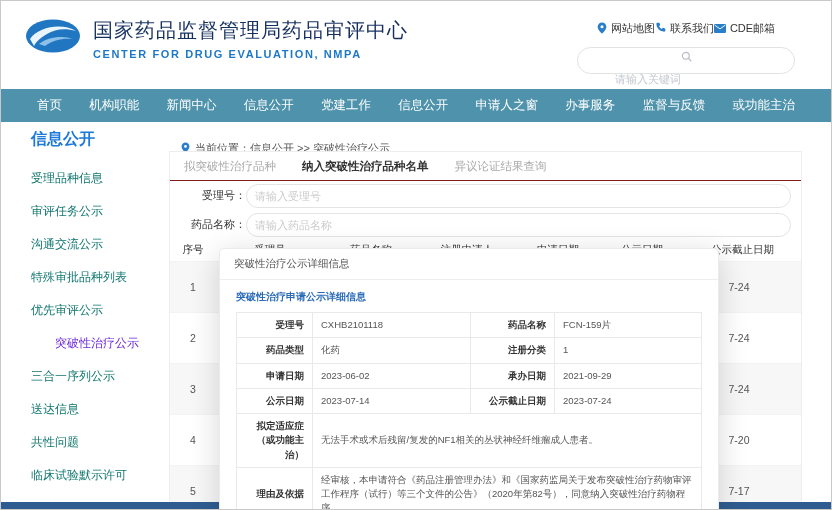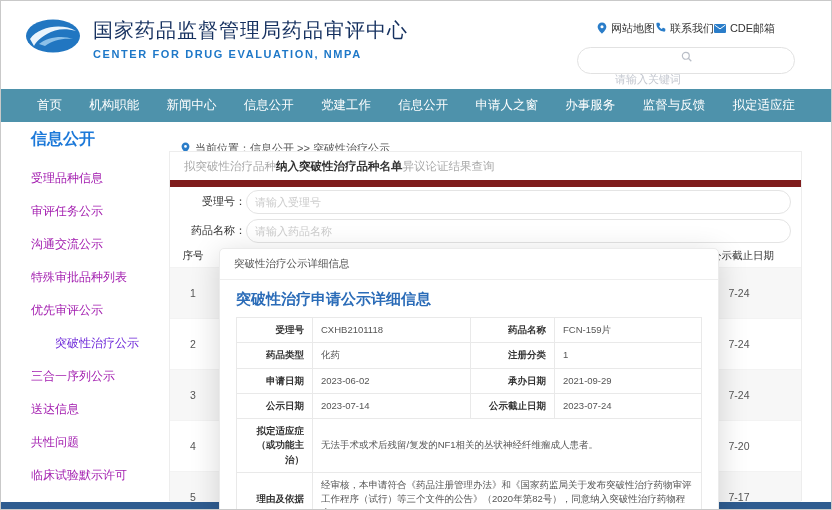--- a/index.html
+++ b/index.html
@@ -19,50 +19,50 @@
   .searchbar input::placeholder{color:#c3c7cf;}
   .searchbar button{border:none;background:none;font-size:11px;color:#c3c7cf;cursor:pointer;padding:0;margin-left:32px;}
 
   
   .main-nav{position:absolute;top:88px;left:0;right:0;height:33px;background:#4e92ab;display:flex;align-items:center;justify-content:space-between;padding:0 36px;box-sizing:border-box;}
   .nav-item{color:#fff;font-size:12.5px;text-decoration:none;cursor:pointer;white-space:nowrap;}
 
   
   .sidebar{position:absolute;left:30px;top:128px;width:128px;}
   .sidebar-title{font-size:16px;font-weight:bold;color:#1c79d9;margin:0 0 12px;}
-  .side-item{font-size:12px;color:#a21caf;padding:8px 0;cursor:pointer;white-space:nowrap;}
+  .side-item{font-size:12px;color:#0f766e;padding:8px 0;cursor:pointer;white-space:nowrap;}
   .side-item.active{color:#6d28d9;margin-left:24px;}
 
   
   .breadcrumb{position:absolute;left:180px;top:140px;display:flex;align-items:center;gap:5px;font-size:11px;color:#555;}
 
   
   .panel{position:absolute;left:168px;top:150px;width:633px;height:350px;border:1px solid #ededed;box-sizing:border-box;background:#fff;}
-  .tabs{display:flex;align-items:center;height:28px;padding:0 14px;border-bottom:7px solid #7f1d1d;}
+  .tabs{display:flex;gap:26px;align-items:center;height:28px;padding:0 14px;border-bottom:1px solid #7f1d1d;}
   .tab{font-size:11.5px;color:#a9a9a9;cursor:pointer;white-space:nowrap;}
   .tab.active{color:#333;font-weight:bold;}
   .filter-row{display:flex;align-items:center;height:29px;padding:0 10px;font-size:11px;color:#333;}
   .filter-label{width:66px;text-align:right;flex:none;}
   .filter-row input{flex:1;height:22px;border:1px solid #e4e4e4;border-radius:12px;padding:0 8px;font-size:11px;color:#333;outline:none;min-width:0;}
   .filter-row input::placeholder{color:#ccc;}
   .grid-header{display:flex;align-items:center;height:22px;font-size:10.5px;color:#333;}
   .grid-header span{text-align:center;}
   .c0{width:46px;flex:none;}.c1{width:108px;flex:none;}.c2{width:94px;flex:none;}
   .c3{width:98px;flex:none;}.c4{width:84px;flex:none;}.c5{width:84px;flex:none;}.c6{flex:1;}
   .grid-row{display:flex;align-items:center;height:50px;font-size:10.5px;color:#555;border-top:1px solid #f3f3f3;}
   .grid-row.odd{background:#f7f7f7;}
   .cell-no{width:46px;flex:none;text-align:center;}
   .cell-mid{flex:1;}
   .cell-date{width:110px;flex:none;text-align:center;padding-right:14px;box-sizing:border-box;}
 
   
   .modal{position:absolute;left:218px;top:247px;width:500px;background:#fff;border:1px solid #ebebeb;border-radius:5px;box-shadow:0 6px 30px rgba(0,0,0,.16);z-index:20;box-sizing:border-box;}
   .modal-header{padding:8px 14px;font-size:10.5px;color:#555;border-bottom:1px solid #eee;}
   .modal-body{padding:8px 16px 4px;}
-  .section-title{font-size:15px;font-weight:bold;color:#2b6cb8;margin:2px 0 8px;}
+  .section-title{font-size:10px;font-weight:bold;color:#2b6cb8;margin:2px 0 8px;}
   table.detail{width:100%;border-collapse:collapse;table-layout:fixed;font-size:9.5px;}
   table.detail td{border:1px solid #e9e9e9;padding:5px 8px;color:#555;line-height:1.5;word-break:break-all;}
   table.detail td.lbl{text-align:right;color:#333;font-weight:bold;background:#fff;}
 
   
   .footer-strip{position:absolute;left:0;right:0;bottom:0;height:7px;background:#2f5c90;}
 </style>
 </head>
 <body>
 
@@ -127,21 +127,21 @@
   <nav class="main-nav">
     <a class="nav-item">首页</a>
     <a class="nav-item">机构职能</a>
     <a class="nav-item">新闻中心</a>
     <a class="nav-item">信息公开</a>
     <a class="nav-item">党建工作</a>
     <a class="nav-item">信息公开</a>
     <a class="nav-item">申请人之窗</a>
     <a class="nav-item">办事服务</a>
     <a class="nav-item">监督与反馈</a>
-    <a class="nav-item">拟定适应症</a>
+    <a class="nav-item">或功能主治</a>
   </nav>
 
   <aside class="sidebar">
     <h2 class="sidebar-title">信息公开</h2>
     <div class="side-item">受理品种信息</div>
     <div class="side-item">审评任务公示</div>
     <div class="side-item">沟通交流公示</div>
     <div class="side-item">特殊审批品种列表</div>
     <div class="side-item">优先审评公示</div>
     <div class="side-item active">突破性治疗公示</div>

